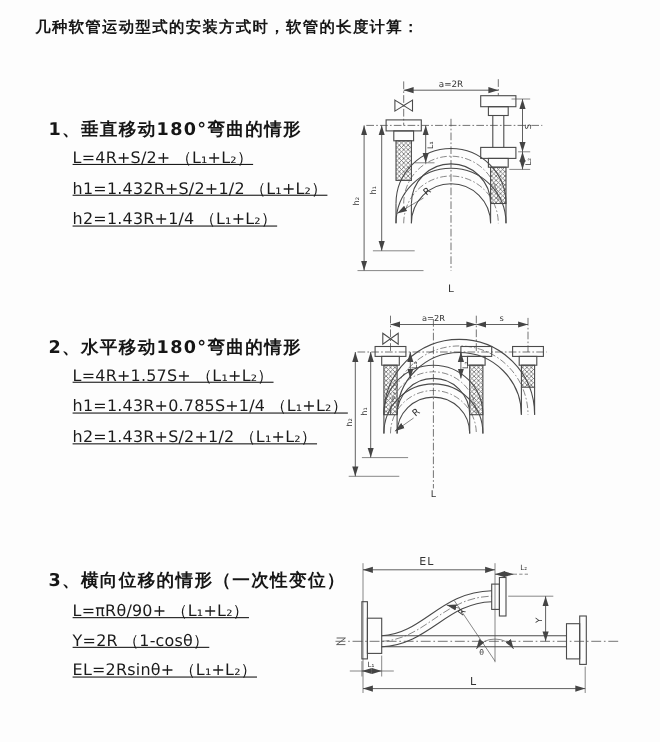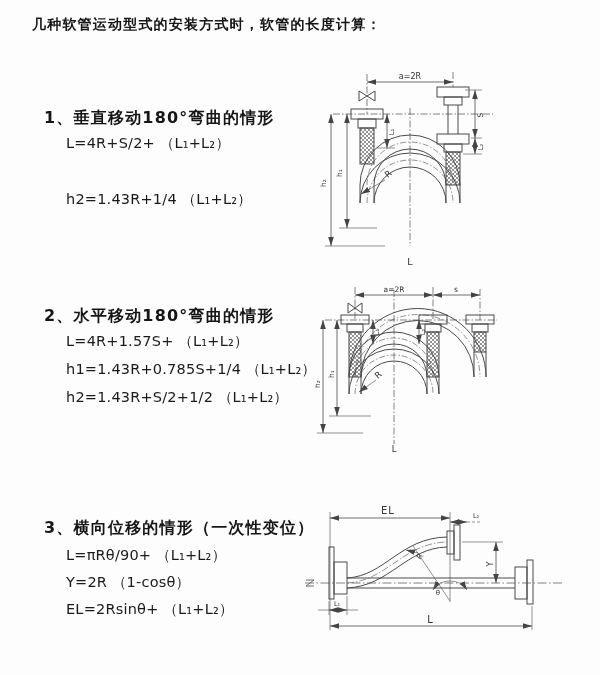--- a/index.html
+++ b/index.html
@@ -10,34 +10,35 @@
   }
   .title {
     position:absolute; left:32px; top:16px;
     font-size:14px; font-weight:bold; letter-spacing:1.2px; color:#161616;
   }
   .sec-heading {
     position:absolute; font-size:16px; font-weight:bold;
     letter-spacing:1.2px; color:#161616;
   }
   .formula {
-    position:absolute; font-size:14.5px; letter-spacing:0.2px; color:#1a1a1a;
+    position:absolute; font-size:14.5px; letter-spacing:0.2px; color:#1a1a1a;text-decoration:underline;
   }
   .diag { position:absolute; }
   svg text { font-family:"DejaVu Sans","Liberation Sans",sans-serif; fill:#333; }
 </style>
 </head>
 <body>
 
 <div class="page">
 
   <div class="title">几种软管运动型式的安装方式时，软管的长度计算：</div>
 
   <div class="sec-heading" style="left:44px; top:108px">1、垂直移动180°弯曲的情形</div>
   <div class="formula" style="left:66px; top:134px">L=4R+S/2+ （L₁+L₂）</div>
+  <div class="formula" style="left:66px; top:162px">h1=1.432R+S/2+1/2 （L₁+L₂）</div>
   <div class="formula" style="left:66px; top:190px">h2=1.43R+1/4 （L₁+L₂）</div>
 
   <div class="sec-heading" style="left:44px; top:306px">2、水平移动180°弯曲的情形</div>
   <div class="formula" style="left:66px; top:332px">L=4R+1.57S+ （L₁+L₂）</div>
   <div class="formula" style="left:66px; top:360px">h1=1.43R+0.785S+1/4 （L₁+L₂）</div>
   <div class="formula" style="left:66px; top:388px">h2=1.43R+S/2+1/2 （L₁+L₂）</div>
 
   <div class="sec-heading" style="left:44px; top:518px">3、横向位移的情形（一次性变位）</div>
   <div class="formula" style="left:66px; top:546px">L=πRθ/90+ （L₁+L₂）</div>
   <div class="formula" style="left:66px; top:573px">Y=2R （1-cosθ）</div>

